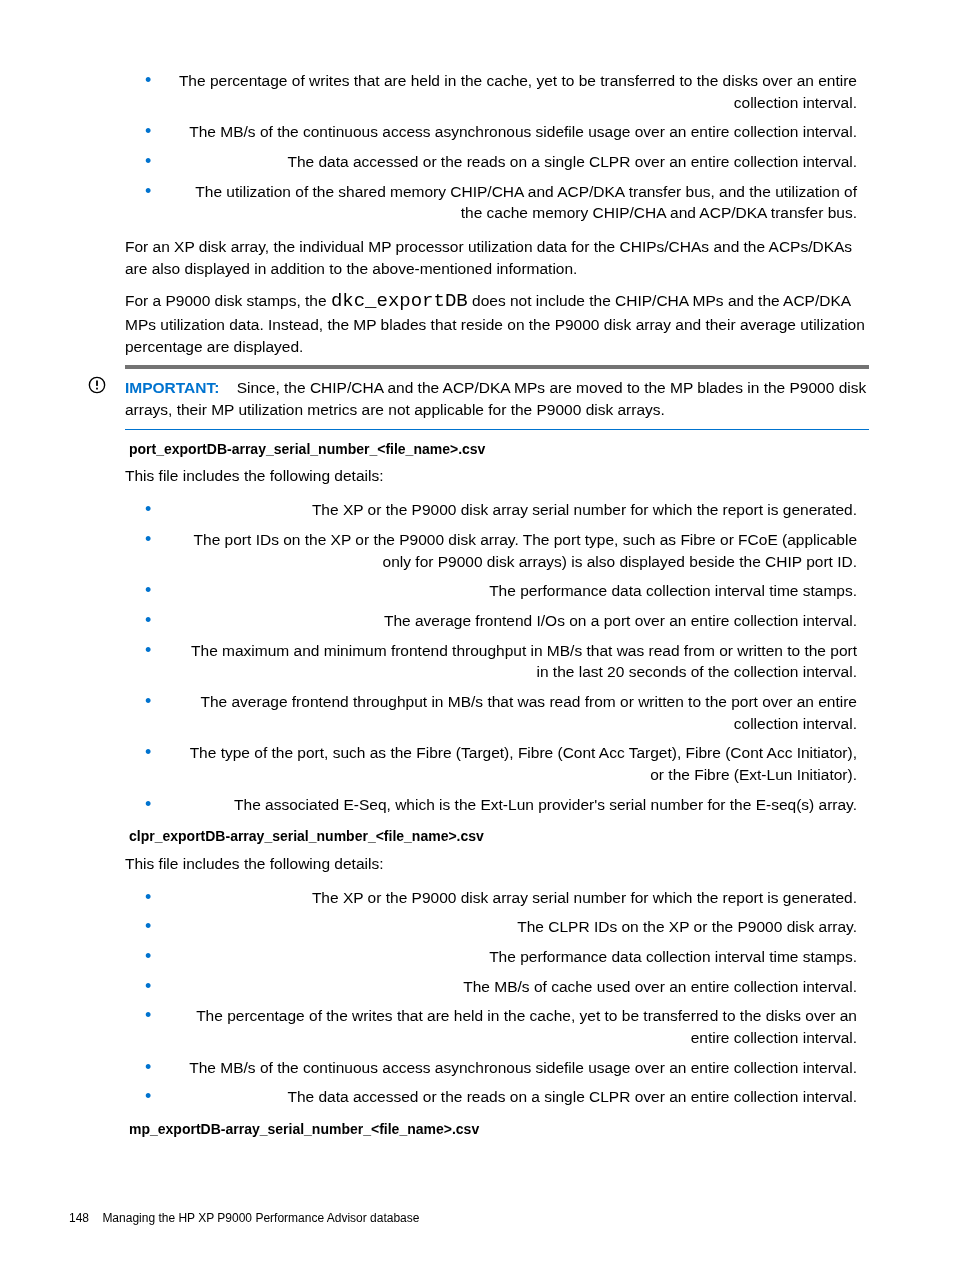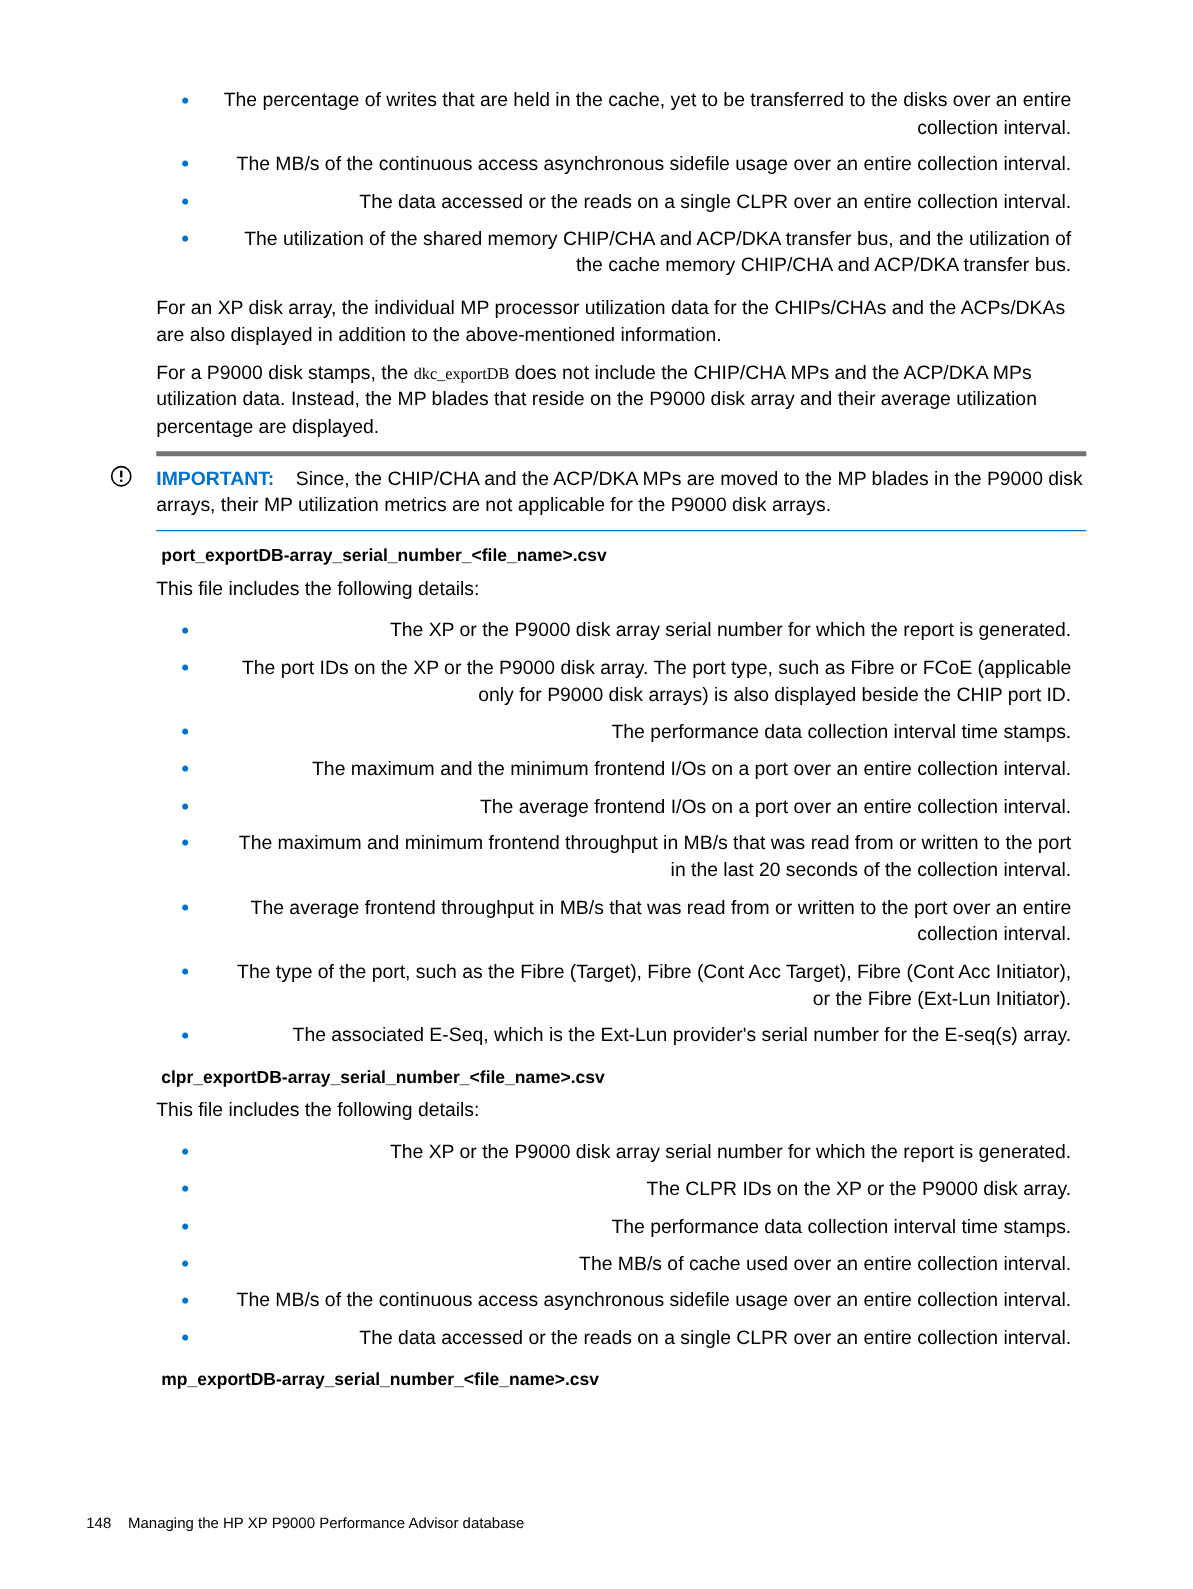--- a/index.html
+++ b/index.html
@@ -33,22 +33,22 @@
       left: 8px;
       top: 0;
       color: #0073cf;
       font-size: 18px;
       line-height: 1.2;
     }
     .para {
       margin-bottom: 8px;
     }
     .mono {
-      font-family: Liberation Serif, serif;
-      font-size: 13px;
+      font-family: Liberation Mono, monospace;
+      font-size: 19px;
     }
     .callout {
       border-top: 4px solid #737373;
       border-bottom: 1px solid #0073cf;
       padding: 8px 0 8px 0;
       margin: 8px 0 10px 0;
       position: relative;
     }
     .callout-icon {
       position: absolute;
@@ -108,35 +108,35 @@
     <span class="important-label">IMPORTANT:</span>
     <span>&nbsp;&nbsp;&nbsp;</span><span>Since, the CHIP/CHA and the ACP/DKA MPs are moved to the MP blades in the P9000 disk arrays, their MP utilization metrics are not applicable for the P9000 disk arrays.</span>
   </div>
 
   <p class="section-heading">port_exportDB-array_serial_number_&lt;file_name&gt;.csv</p>
   <p class="para">This file includes the following details:</p>
   <ul class="bullet-list">
     <li>The XP or the P9000 disk array serial number for which the report is generated.</li>
     <li>The port IDs on the XP or the P9000 disk array. The port type, such as Fibre or FCoE (applicable only for P9000 disk arrays) is also displayed beside the CHIP port ID.</li>
     <li>The performance data collection interval time stamps.</li>
-    <li>The maximum and the minimum frontend I/Os on a port over an entire collection interval.</li>
     <li>The average frontend I/Os on a port over an entire collection interval.</li>
     <li>The maximum and minimum frontend throughput in MB/s that was read from or written to the port in the last 20 seconds of the collection interval.</li>
     <li>The average frontend throughput in MB/s that was read from or written to the port over an entire collection interval.</li>
     <li>The type of the port, such as the Fibre (Target), Fibre (Cont Acc Target), Fibre (Cont Acc Initiator), or the Fibre (Ext-Lun Initiator).</li>
     <li>The associated E-Seq, which is the Ext-Lun provider's serial number for the E-seq(s) array.</li>
   </ul>
 
   <p class="section-heading">clpr_exportDB-array_serial_number_&lt;file_name&gt;.csv</p>
   <p class="para">This file includes the following details:</p>
   <ul class="bullet-list">
     <li>The XP or the P9000 disk array serial number for which the report is generated.</li>
     <li>The CLPR IDs on the XP or the P9000 disk array.</li>
     <li>The performance data collection interval time stamps.</li>
     <li>The MB/s of cache used over an entire collection interval.</li>
+    <li>The percentage of the writes that are held in the cache, yet to be transferred to the disks over an entire collection interval.</li>
     <li>The MB/s of the continuous access asynchronous sidefile usage over an entire collection interval.</li>
     <li>The data accessed or the reads on a single CLPR over an entire collection interval.</li>
   </ul>
 
   <p class="section-heading">mp_exportDB-array_serial_number_&lt;file_name&gt;.csv</p>
 
 
 </div>
 
 <div class="footer">

